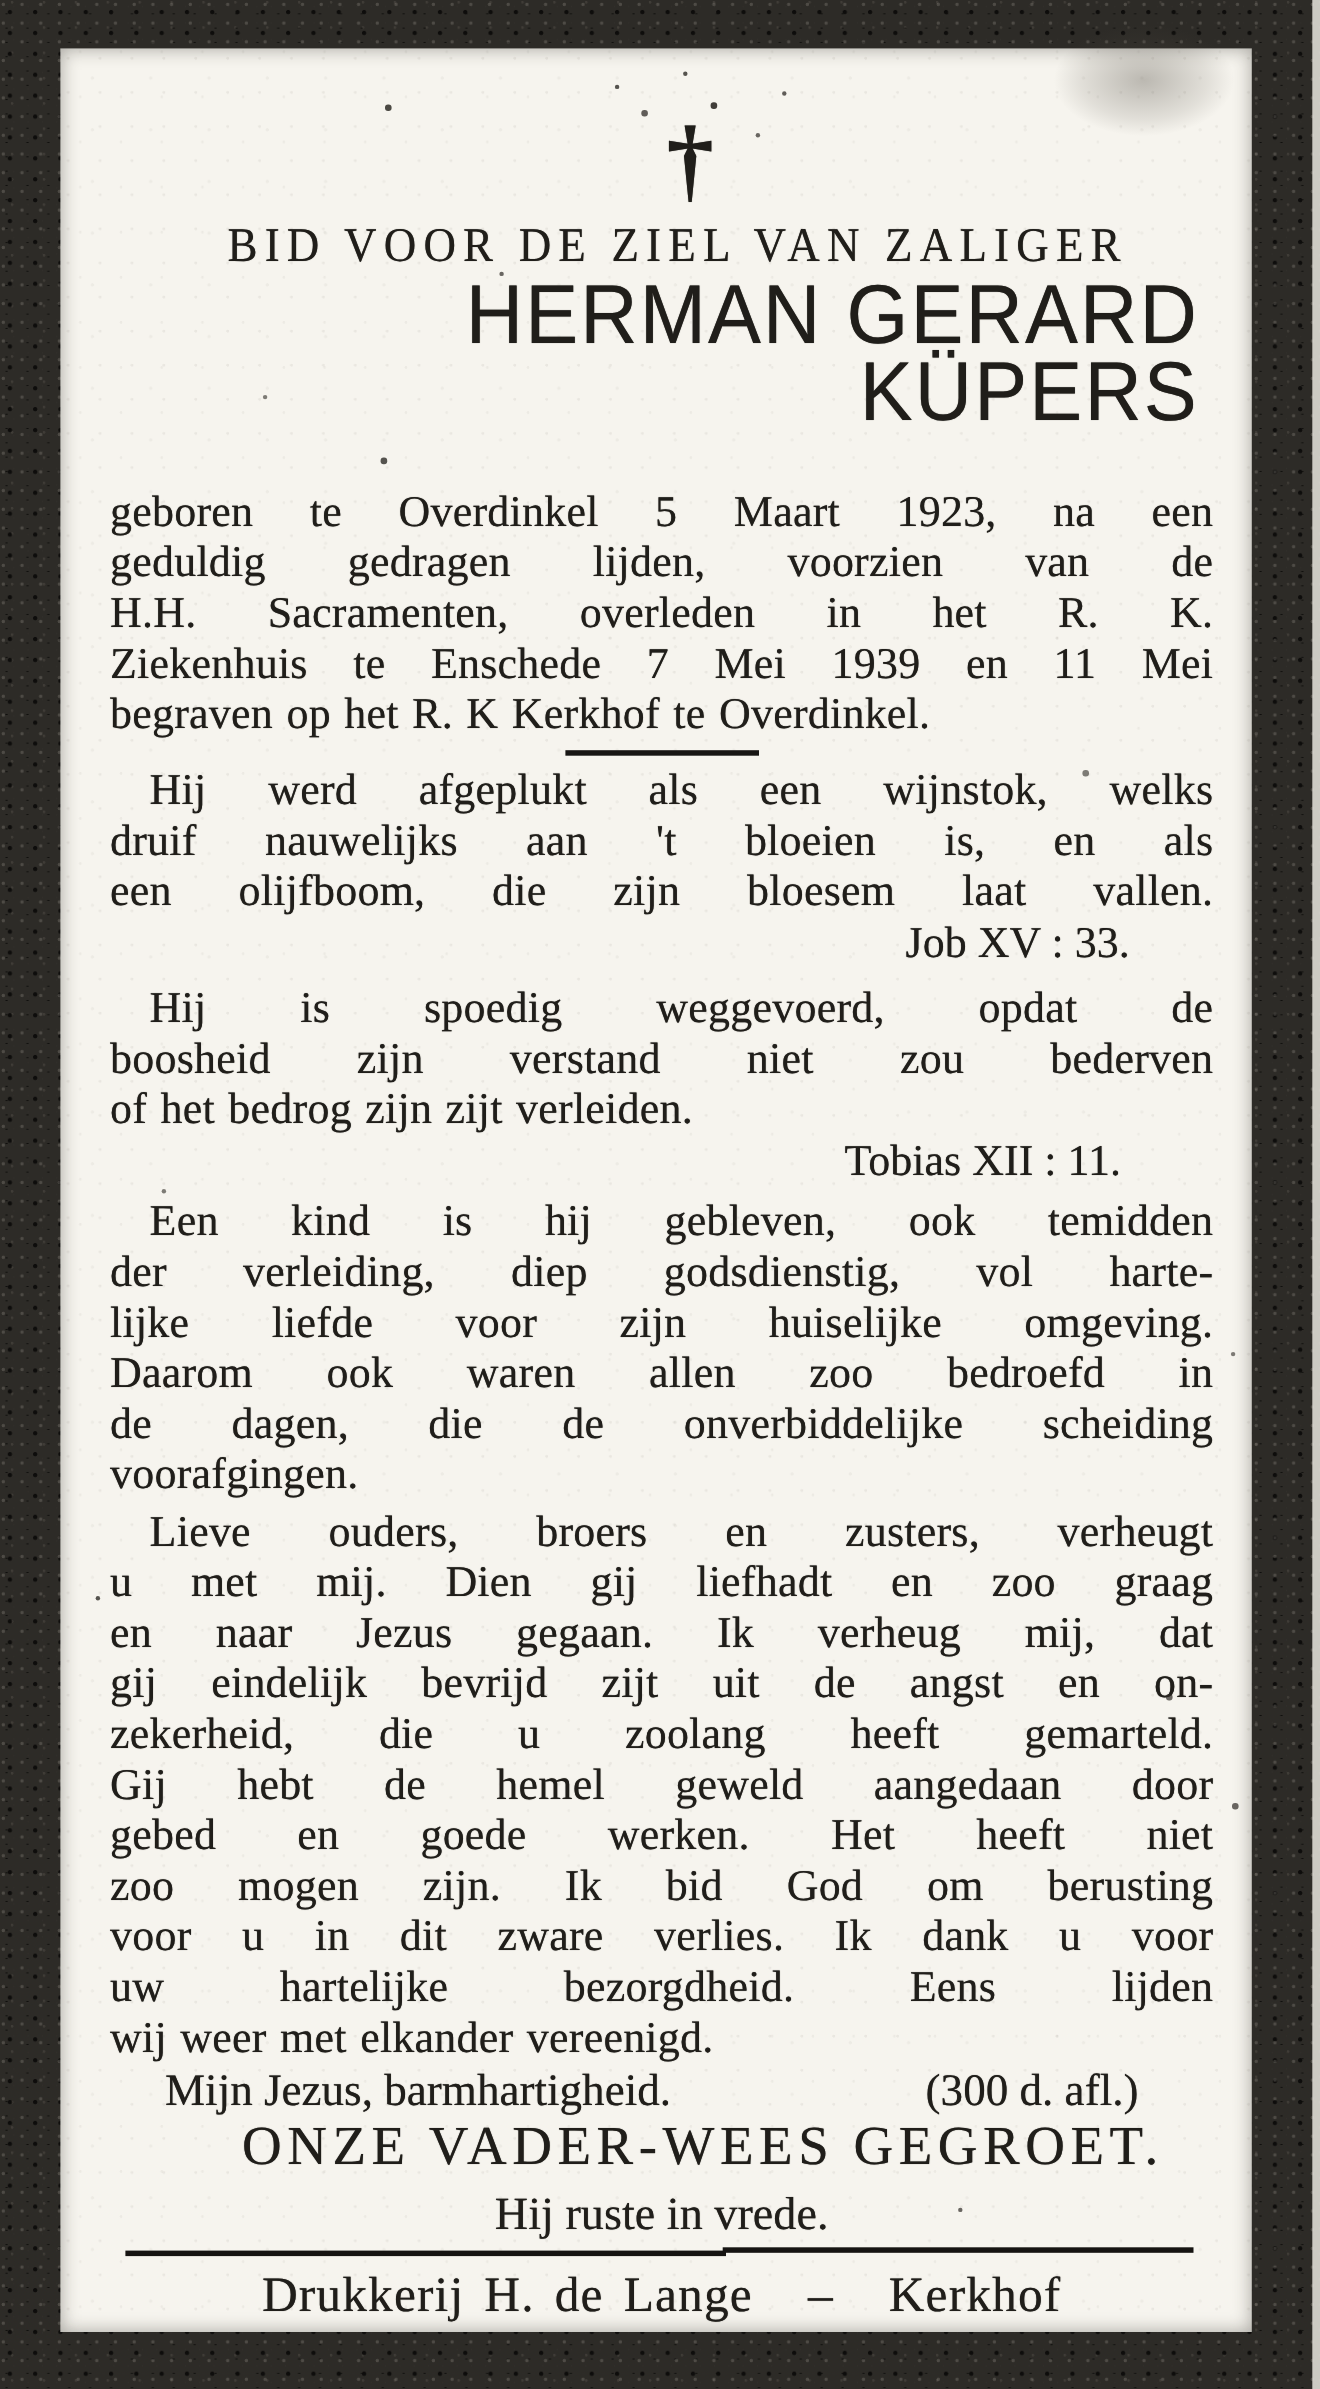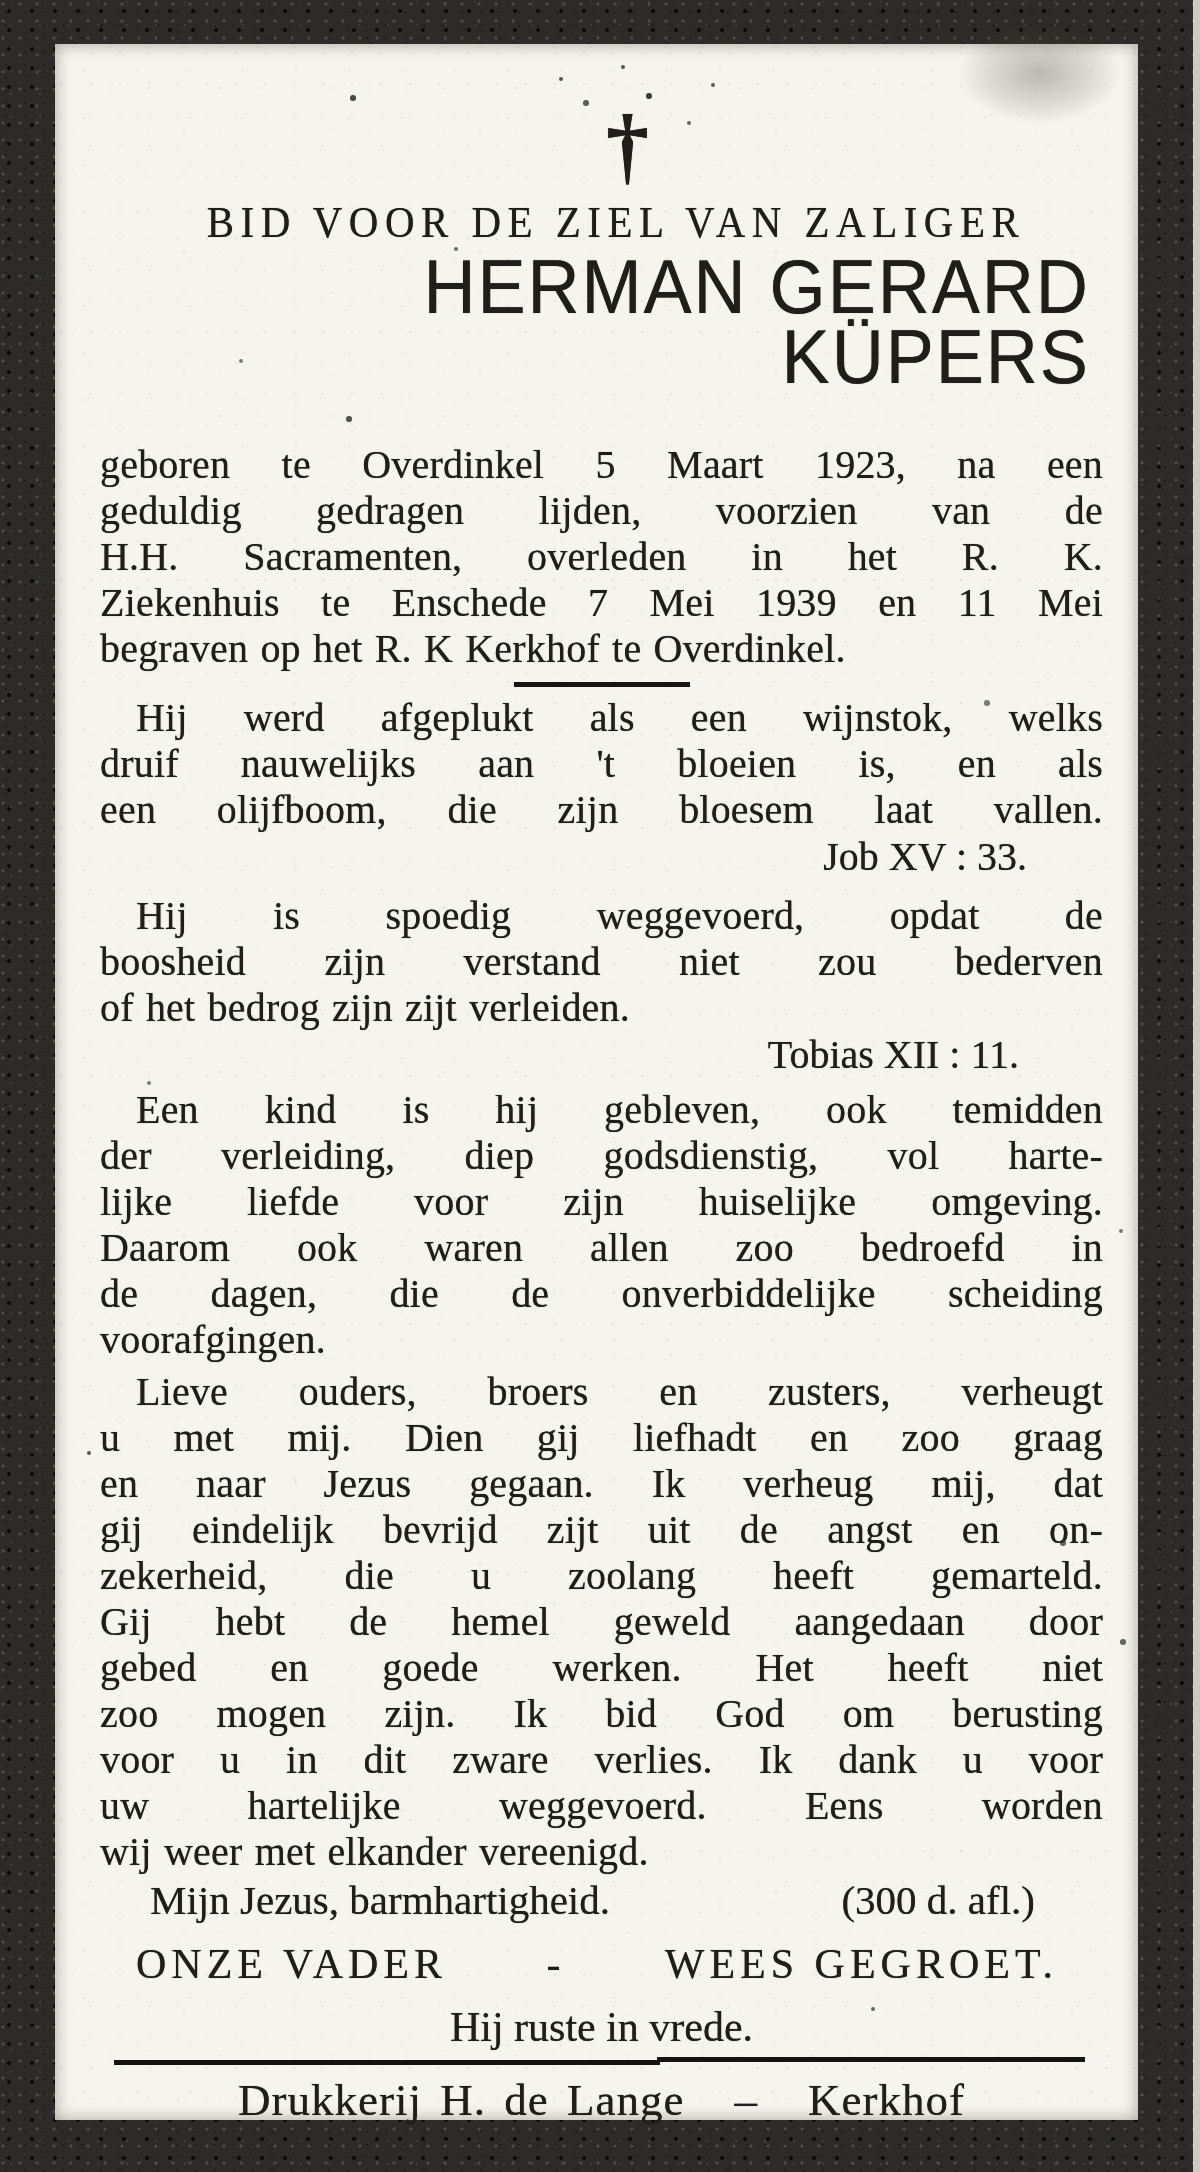--- a/index.html
+++ b/index.html
@@ -63,21 +63,21 @@
   .cite{font-size:40px;line-height:44px;text-align:right;margin-top:2px;}
   .cite-job{padding-right:76px;}
   .cite-tobias{padding-right:84px;}
   .mt-intro{margin-top:50px;}
   .mt-q1{margin-top:8px;}
   .mt-q2{margin-top:14px;}
   .mt-p1{margin-top:10px;}
   .mt-p2{margin-top:6px;}
   .rule-small{width:176px;height:5px;background:#181614;margin:10px auto 4px auto;}
   .invocation{display:flex;justify-content:space-between;margin-top:2px;padding:0 68px 0 50px;font-size:41px;line-height:46px;}
-  .prayers{display:flex;justify-content:space-between;align-items:baseline;margin-top:14px;padding:0 45px 0 36px;font-size:42px;line-height:54px;letter-spacing:5px;}
+  .prayers{display:flex;justify-content:flex-end;align-items:baseline;padding:0 45px 0 36px;font-size:50px;line-height:54px;letter-spacing:5px;}
   .rest{text-align:center;font-size:42px;line-height:48px;margin-top:12px;}
   .footer-rule{position:relative;height:8px;margin-top:6px;}
   .footer-rule .seg1{position:absolute;left:14px;top:3px;width:546px;height:5px;background:#161412;}
   .footer-rule .seg2{position:absolute;left:557px;top:0;width:428px;height:5px;background:#161412;}
   .printer{display:flex;justify-content:center;gap:50px;margin-top:10px;font-size:45px;line-height:50px;letter-spacing:1px;word-spacing:6px;}
 </style>
 </head>
 <body>
 
 <div class="screen">
@@ -131,21 +131,21 @@
     <div class="para mt-p2">
       <div class="line just indent">Lieve ouders, broers en zusters, verheugt</div>
       <div class="line just">u met mij. Dien gij liefhadt en zoo graag</div>
       <div class="line just">en naar Jezus gegaan. Ik verheug mij, dat</div>
       <div class="line just">gij eindelijk bevrijd zijt uit de angst en on-</div>
       <div class="line just">zekerheid, die u zoolang heeft gemarteld.</div>
       <div class="line just">Gij hebt de hemel geweld aangedaan door</div>
       <div class="line just">gebed en goede werken. Het heeft niet</div>
       <div class="line just">zoo mogen zijn. Ik bid God om berusting</div>
       <div class="line just">voor u in dit zware verlies. Ik dank u voor</div>
-      <div class="line just">uw hartelijke weggevoerd. Eens worden</div>
+      <div class="line just">uw hartelijke bezorgdheid. Eens lijden</div>
       <div class="line">wij weer met elkander vereenigd.</div>
     </div>
 
     <div class="invocation">
       <span>Mijn Jezus, barmhartigheid.</span>
       <span>(300 d. afl.)</span>
     </div>
 
     <div class="prayers">
       <span>ONZE VADER</span>

